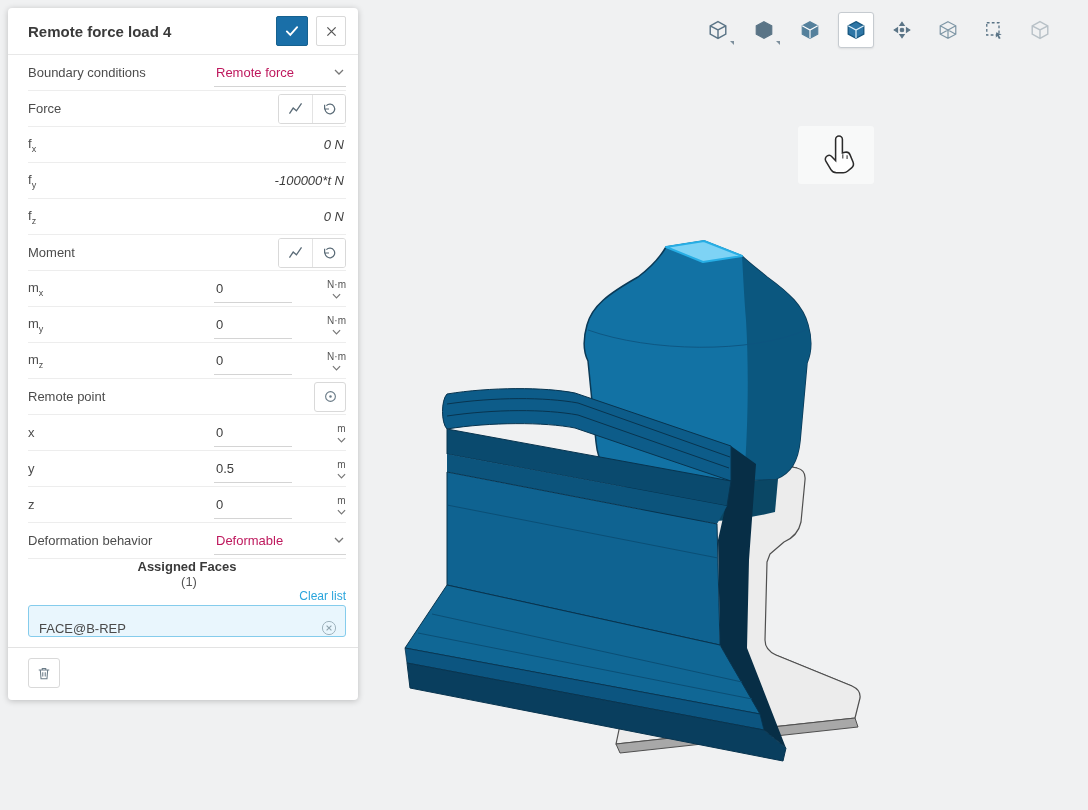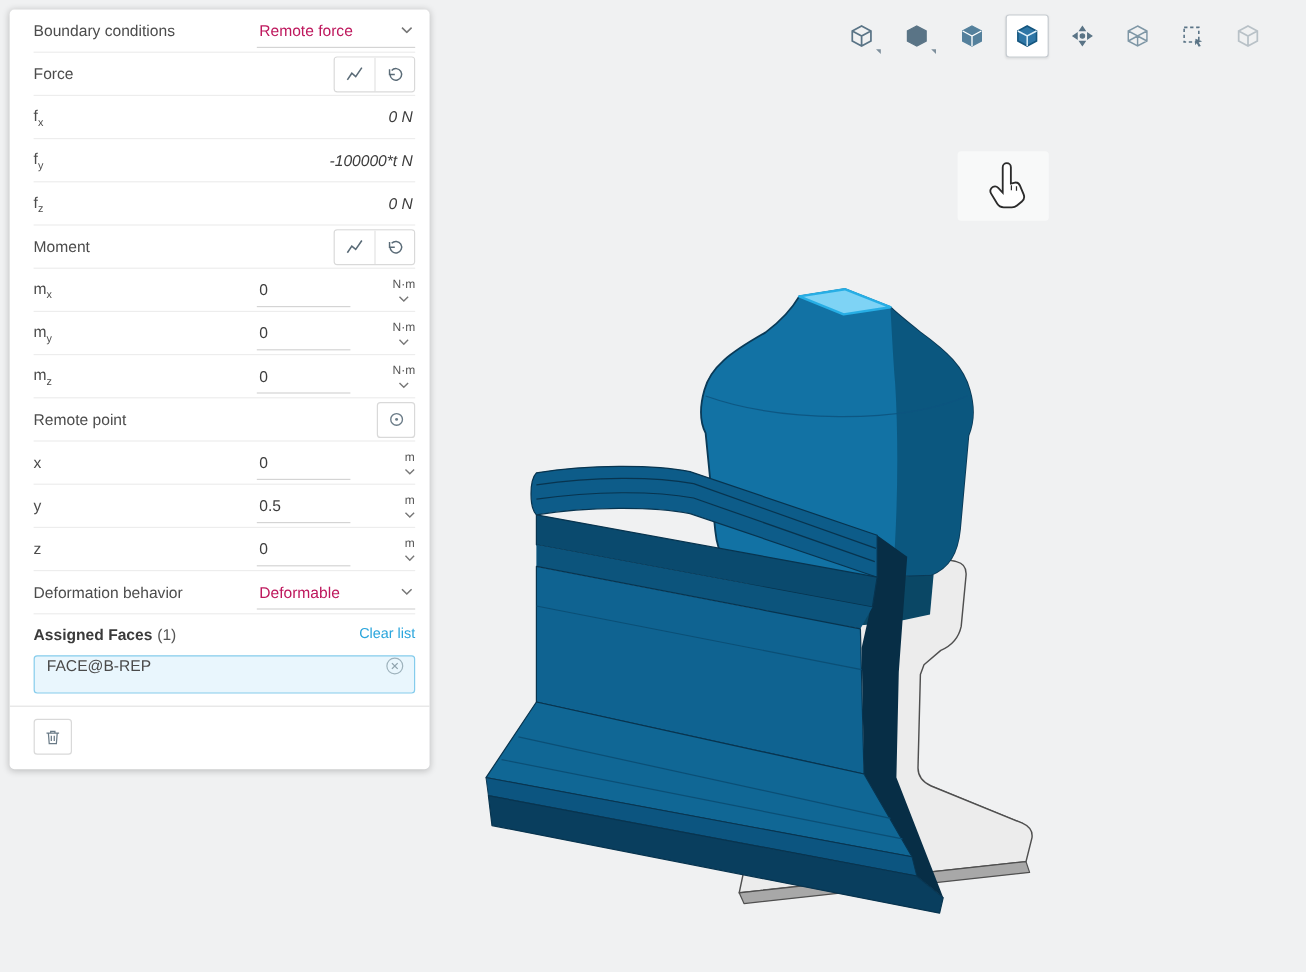--- a/index.html
+++ b/index.html
@@ -43,27 +43,27 @@
                font-family:inherit; font-size:13px; color:#3d3d3d; padding:6px 2px; outline:none; }
   .unit { margin-left:auto; display:flex; align-items:center; gap:3px; color:#555; font-size:10px; cursor:pointer;flex-direction:column; }
 
   .btn-group { margin-left:auto; display:flex; border:1px solid #d9d9d9; border-radius:3px; overflow:hidden; }
   .mini-btn { width:33px; height:28px; display:flex; align-items:center; justify-content:center;
               background:#fff; cursor:pointer; color:#5a6b77; }
   .mini-btn + .mini-btn { border-left:1px solid #e3e3e3; }
   .solo-btn { margin-left:auto; width:32px; height:30px; border:1px solid #d9d9d9; border-radius:3px;
               display:flex; align-items:center; justify-content:center; background:#fff; color:#6a7b87; cursor:pointer; }
 
-  .faces-header { display:flex; align-items:baseline; min-height:32px; align-items:center; }
+  .faces-header { display:flex; align-items:baseline; min-height:32px; align-items:center;flex-direction:column; }
   .faces-label { font-weight:700; color:#3a3a3a; }
   .faces-count { margin-left:4px; color:#555; }
   .clear-link { margin-left:auto; color:#2aa5dc; font-size:12px; cursor:pointer; }
 
   .chip-wrap { padding:2px 0 10px 0; }
-  .chip { height:32px; display:flex; align-items:flex-start; background:#e9f6fd; border:1px solid #85ccec;
+  .chip { height:32px; display:flex; align-items:flex-end; background:#e9f6fd; border:1px solid #85ccec;
           border-radius:3px; padding:0 8px 0 10px; color:#4a4a4a; cursor:pointer; }
   .chip-x { margin-left:auto; cursor:pointer; display:flex; align-items:center; color:#8fa3ae; }
 
   .panel-footer { border-top:1px solid #e3e3e3; padding:10px 12px 12px 20px; }
   .btn-trash { width:32px; height:30px; border:1px solid #d9d9d9; border-radius:3px; background:#fff;
                color:#6a7b87; display:flex; align-items:center; justify-content:center; cursor:pointer; }
 
   svg { display:block; }
 </style>
 </head>
@@ -181,20 +181,35 @@
     </div>
     <div class="vt-btn disabled">
       <svg width="20" height="20" viewBox="0 0 18 18">
           <path d="M9 1.5 L16 5.25 V12.75 L9 16.5 L2 12.75 V5.25 Z M2 5.25 L9 9 L16 5.25 M9 9 V16.5" fill="none" stroke="currentColor" stroke-width="1.3"></path>
         </svg>
     </div>
   </div>
 </div>
 
 <div class="panel">
+  <div class="panel-header">
+    <div class="panel-title">Remote force load 4</div>
+    <div class="header-actions">
+      <div class="btn btn-confirm">
+        <svg width="14" height="12" viewBox="0 0 16 14">
+            <path d="M2 7.5 L6 11.5 L14 2.5" fill="none" stroke="#ffffff" stroke-width="2.2" stroke-linecap="round"></path>
+          </svg>
+      </div>
+      <div class="btn btn-close">
+        <svg width="11" height="11" viewBox="0 0 12 12">
+            <path d="M1.5 1.5 L10.5 10.5 M10.5 1.5 L1.5 10.5" stroke="#555" stroke-width="1.4"></path>
+          </svg>
+      </div>
+    </div>
+  </div>
 
   <div class="panel-body">
 
     <div class="row">
       <span class="lbl">Boundary conditions</span>
       <div class="select">
         <span>Remote force</span>
         <svg width="10" height="6" viewBox="0 0 10 6">
             <path d="M1 1 L5 5 L9 1" fill="none" stroke="#777" stroke-width="1.3"></path>
           </svg>

